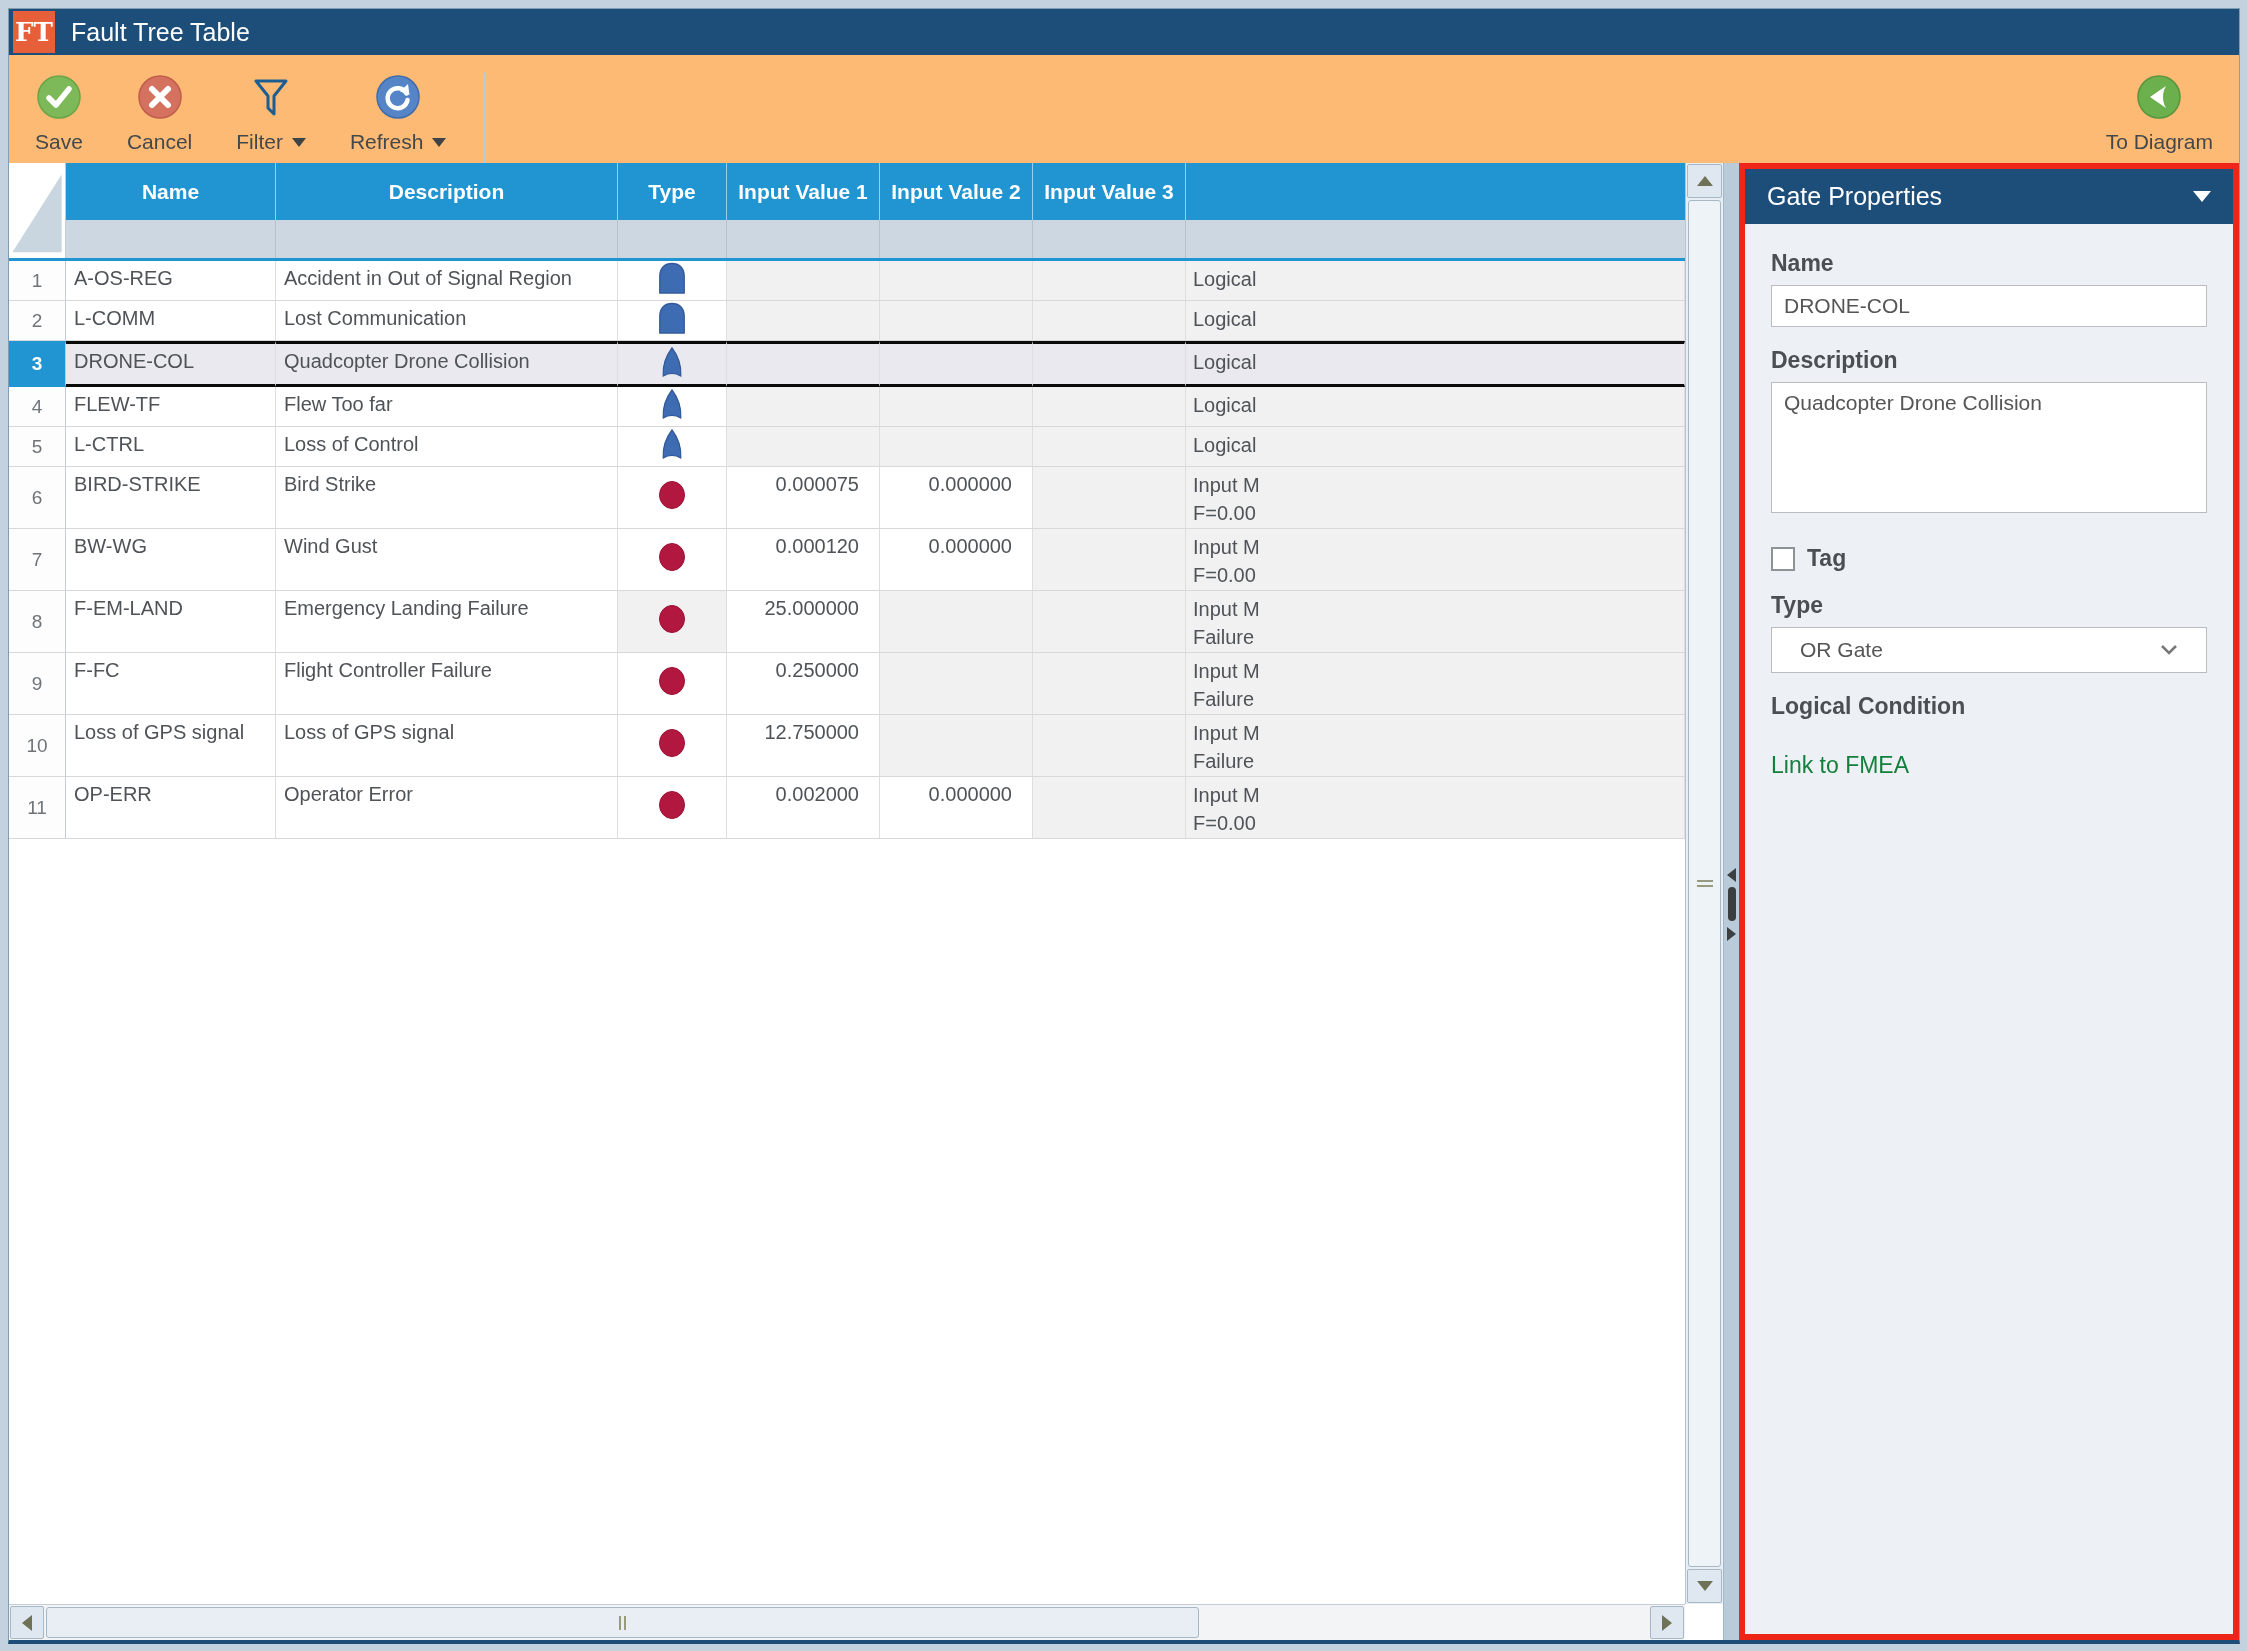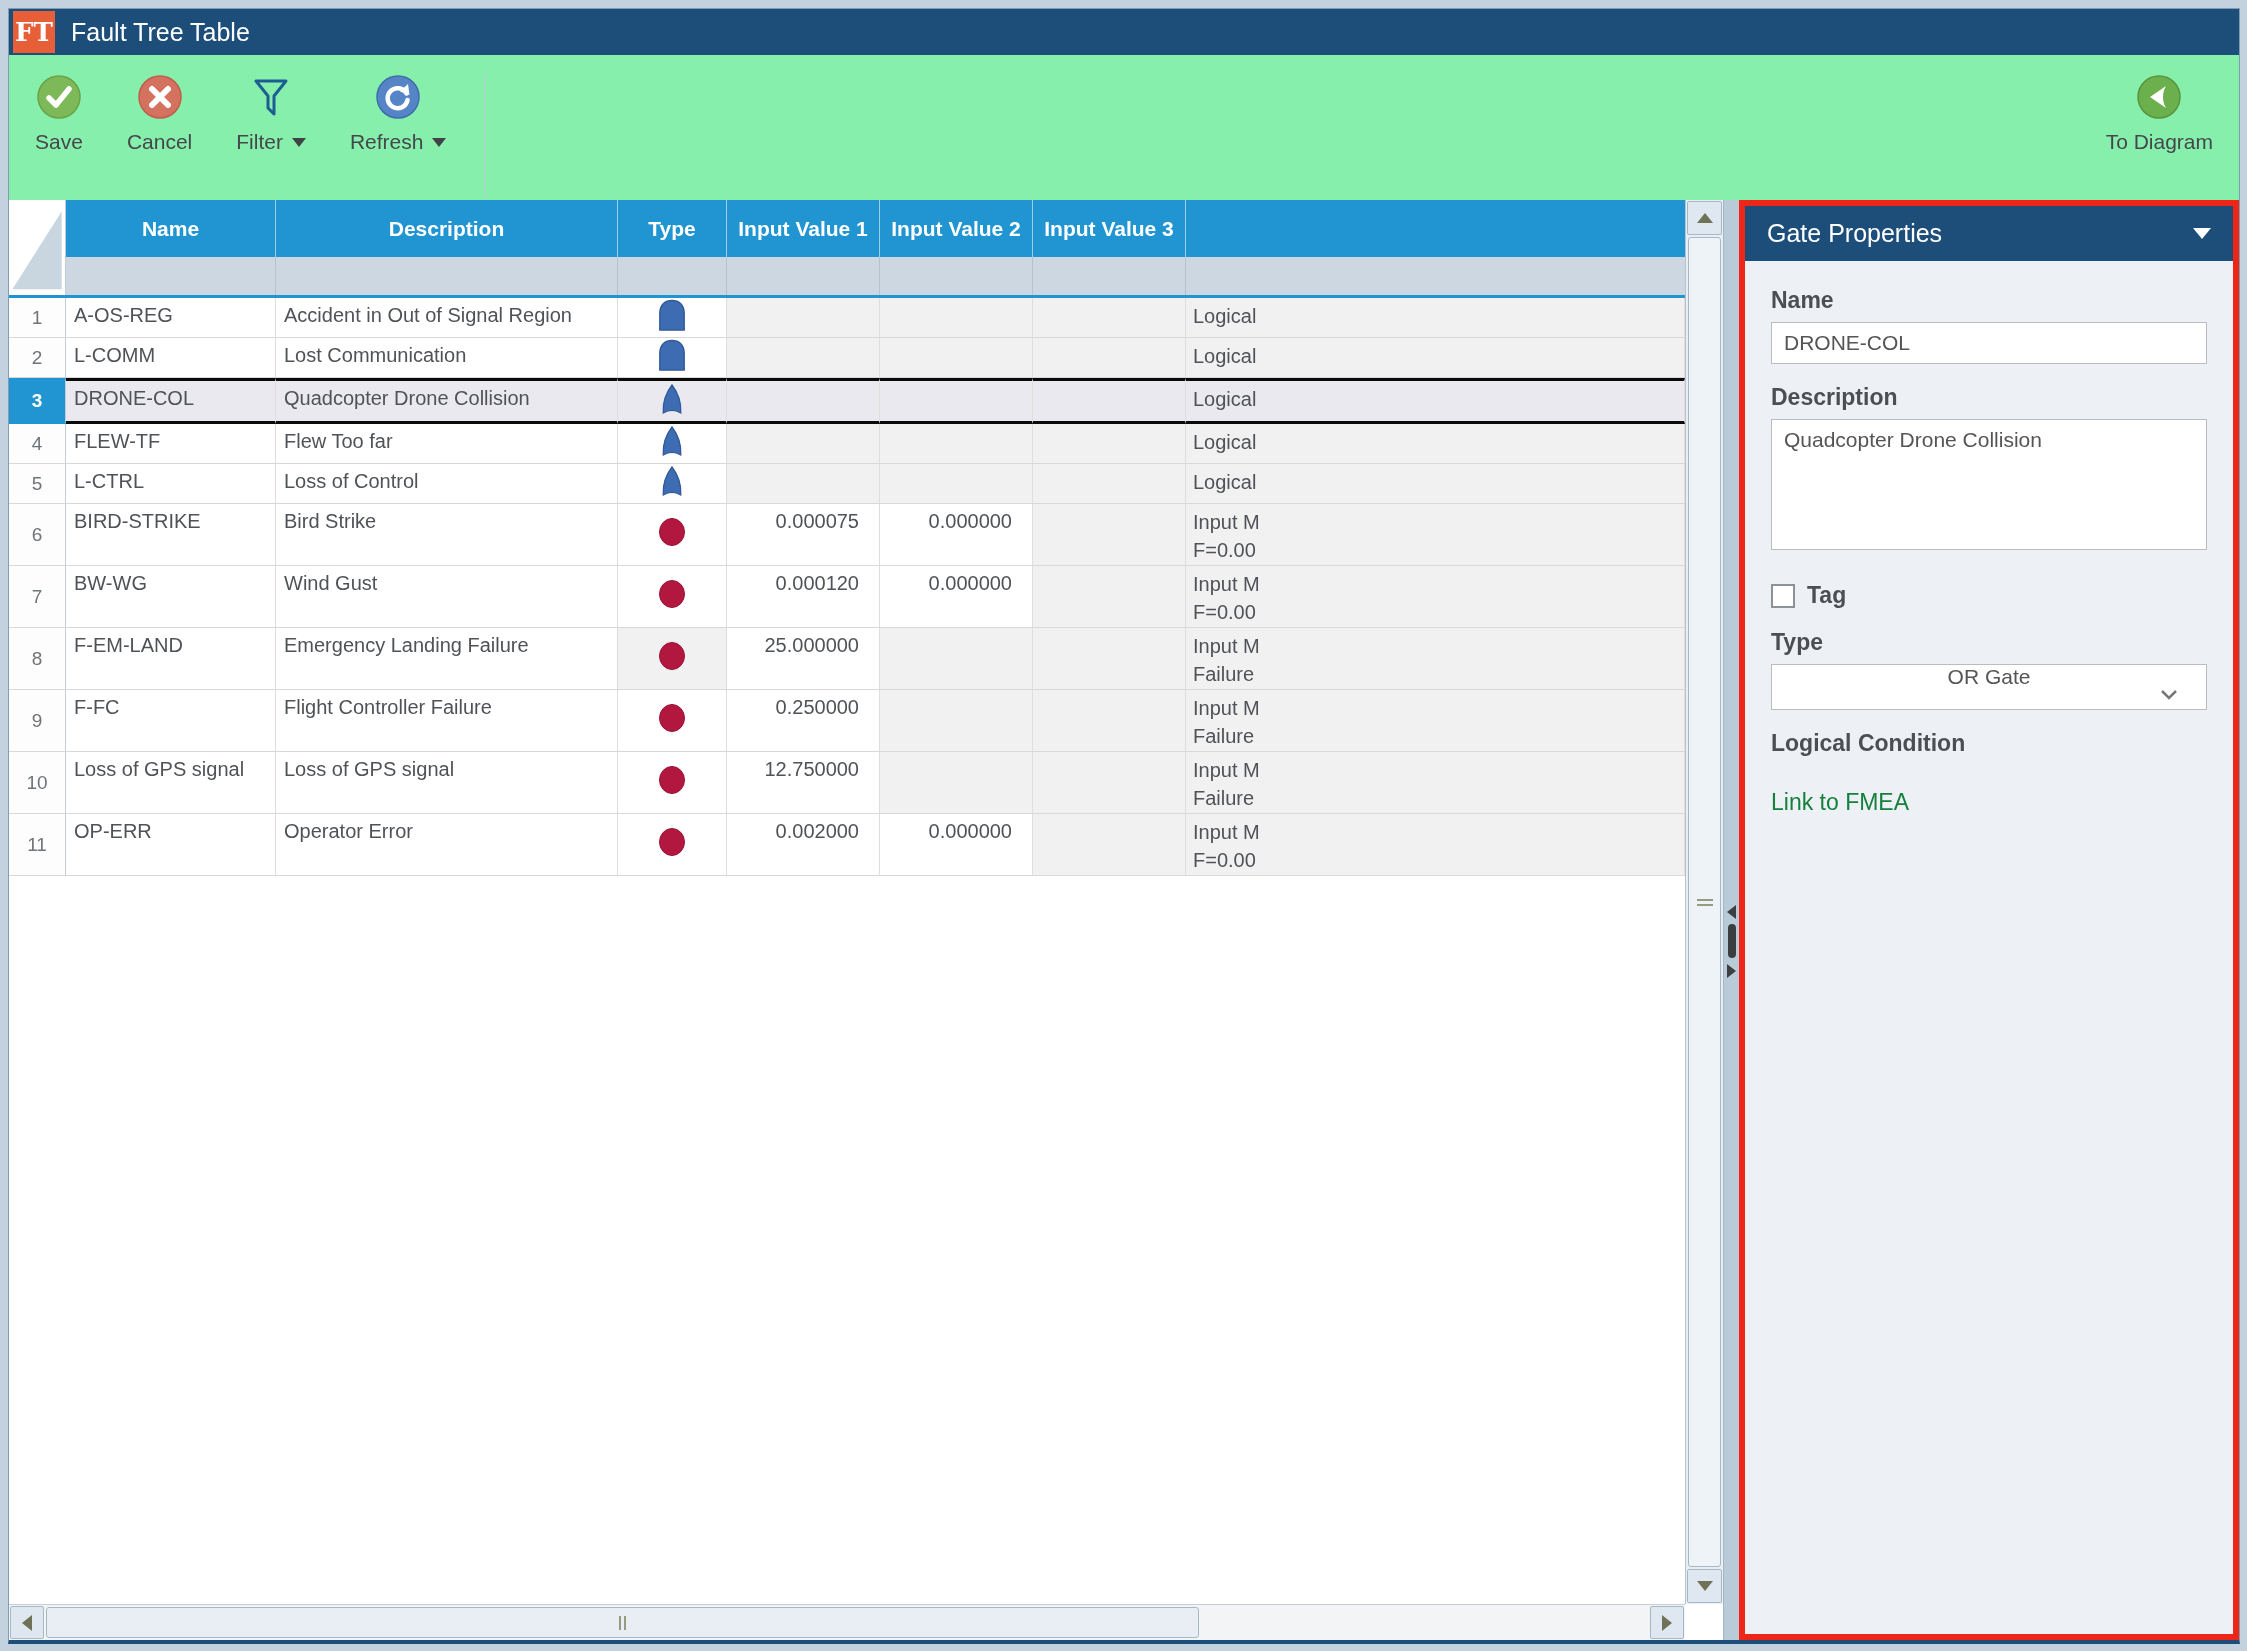--- a/index.html
+++ b/index.html
@@ -18,21 +18,21 @@
   }
   
   .titlebar { height: 46px; background: #1d4e7a; display: flex; align-items: center; flex: none; }
   .logo {
     width: 42px; height: 42px; margin-left: 4px; background: #e65f38;
     color: #fff; font-family: "DejaVu Serif", "Liberation Serif", serif;
     font-weight: bold; font-size: 26px; display: flex; align-items: center; justify-content: center;
   }
   .apptitle { color: #fff; font-size: 25px; margin-left: 16px; }
   
-  .toolbar { height: 145px; background: #86efac; display: flex; padding: 18px 26px 0 26px; flex: none; }
+  .toolbar { height: 108px; background: #fdba74; display: flex; padding: 18px 26px 0 26px; flex: none; }
   .tbtn { display: flex; flex-direction: column; align-items: center; margin-right: 44px; cursor: default; }
   .tbtn .ticon { height: 48px; display: flex; align-items: center; justify-content: center; }
   .tlabel-row { display: flex; align-items: center; margin-top: 9px; }
   .tlabel { font-size: 21px; color: #44484b; }
   .caret { width: 0; height: 0; border-left: 7px solid transparent; border-right: 7px solid transparent;
            border-top: 9px solid #3f4346; margin-left: 9px; }
   .tb-divider { width: 1px; height: 125px; background: #b9cbd9; margin-left: -6px; }
   .tb-spacer { flex: 1; }
   
   .main { flex: 1; min-height: 0; display: grid; background: #fff;
@@ -114,21 +114,21 @@
   .plabel { font-size: 23px; font-weight: bold; color: #4b4f53; margin: 20px 0 8px 0; }
   .plabel.first { margin-top: 6px; }
   .pinput { width: 100%; height: 42px; font-size: 21px; color: #555; border: 1px solid #b9bdc1;
             padding: 0 12px; background: #fff; font-family: inherit; }
   .ptext  { width: 100%; height: 131px; font-size: 21px; color: #555; border: 1px solid #b9bdc1;
             padding: 8px 12px; background: #fff; resize: none; font-family: inherit; }
   .tagrow { display: flex; align-items: center; margin: 28px 0 2px 0; }
   .checkbox { width: 24px; height: 24px; border: 2px solid #8d9296; background: #fff; flex: none; }
   .taglabel { font-size: 23px; font-weight: bold; color: #4b4f53; margin-left: 12px; }
   .pselect { height: 46px; background: #fff; border: 1px solid #b9bdc1; display: flex;
-             align-items: center; padding: 0 28px; font-size: 21px; color: #555; flex-direction: column; }
+             align-items: center; padding: 0 28px; font-size: 21px; color: #555; }
   .pselect svg { margin-left: auto; }
   .fmea { margin-top: 32px; font-size: 23px; color: #15803d; cursor: pointer; }
 </style>
 </head>
 <body>
 
 <div id="app">
 
   <div class="titlebar">
     <div class="logo">FT</div>

